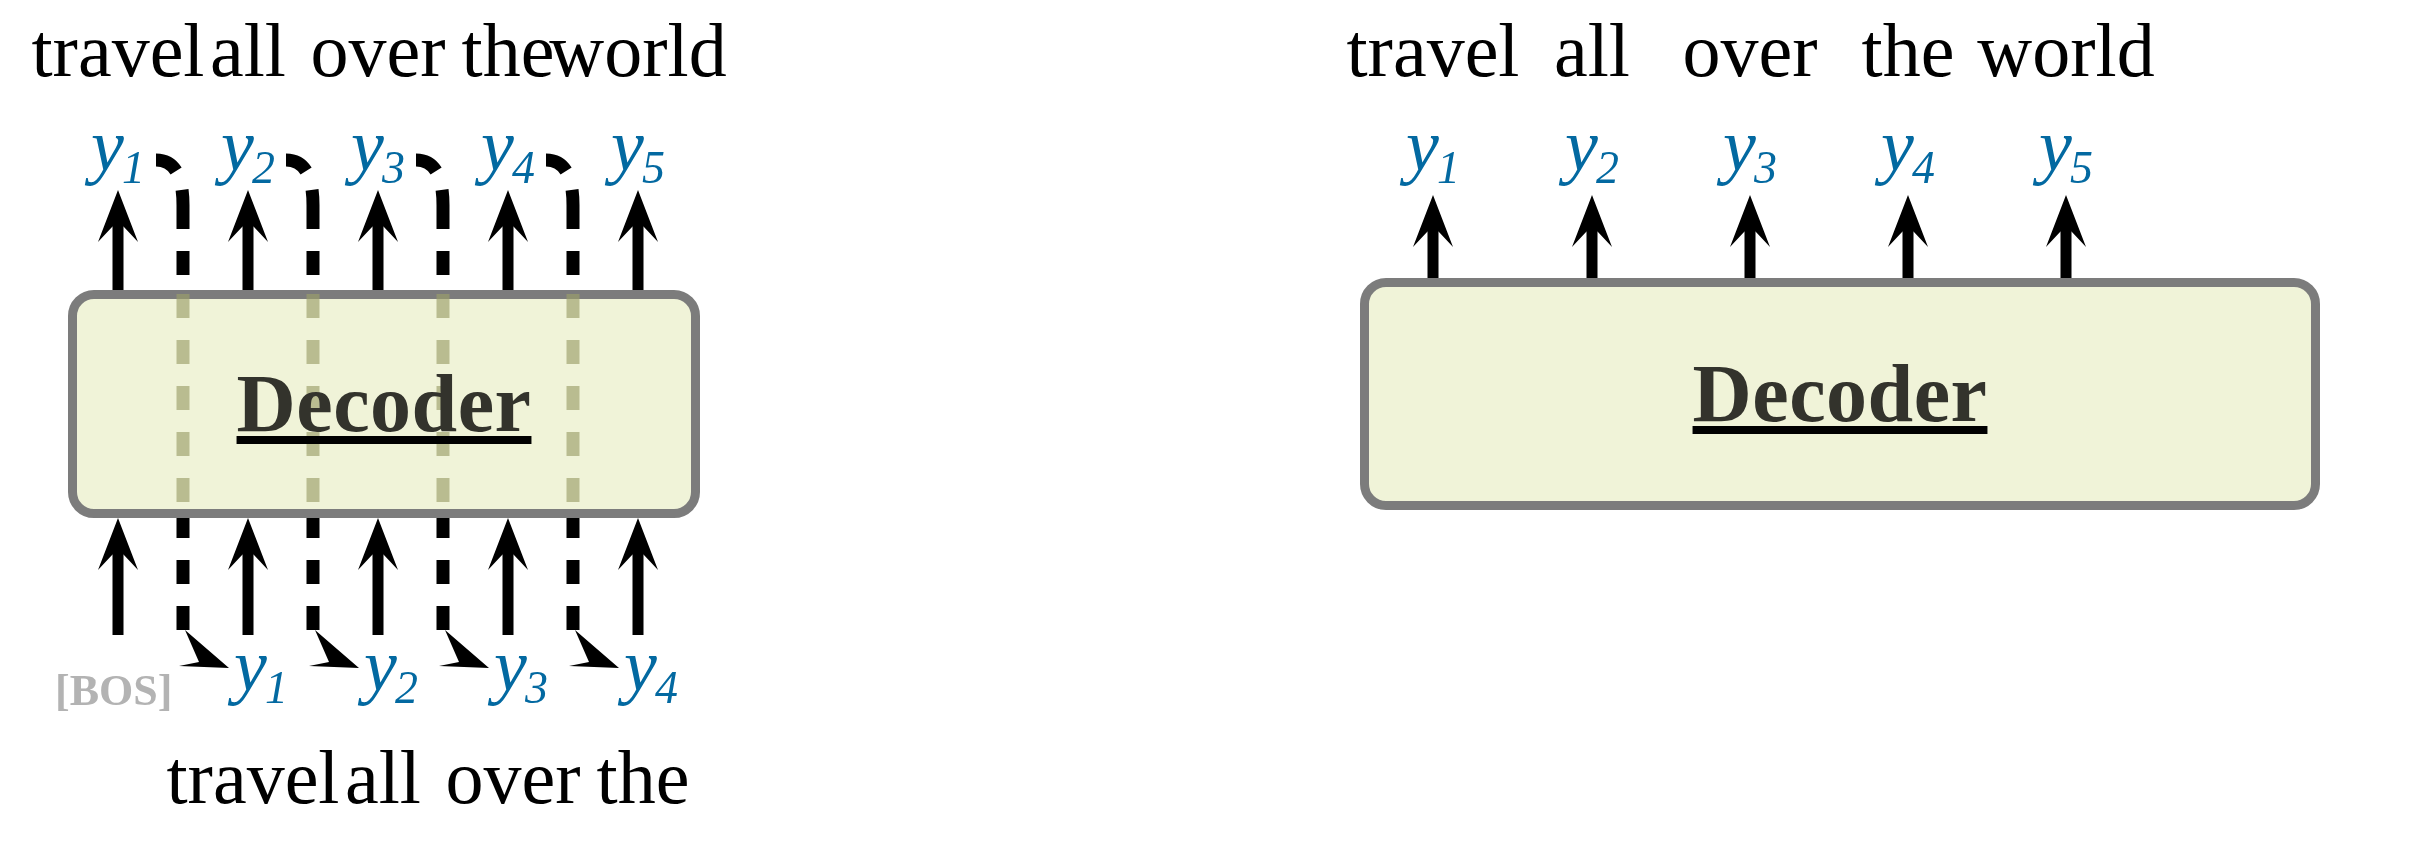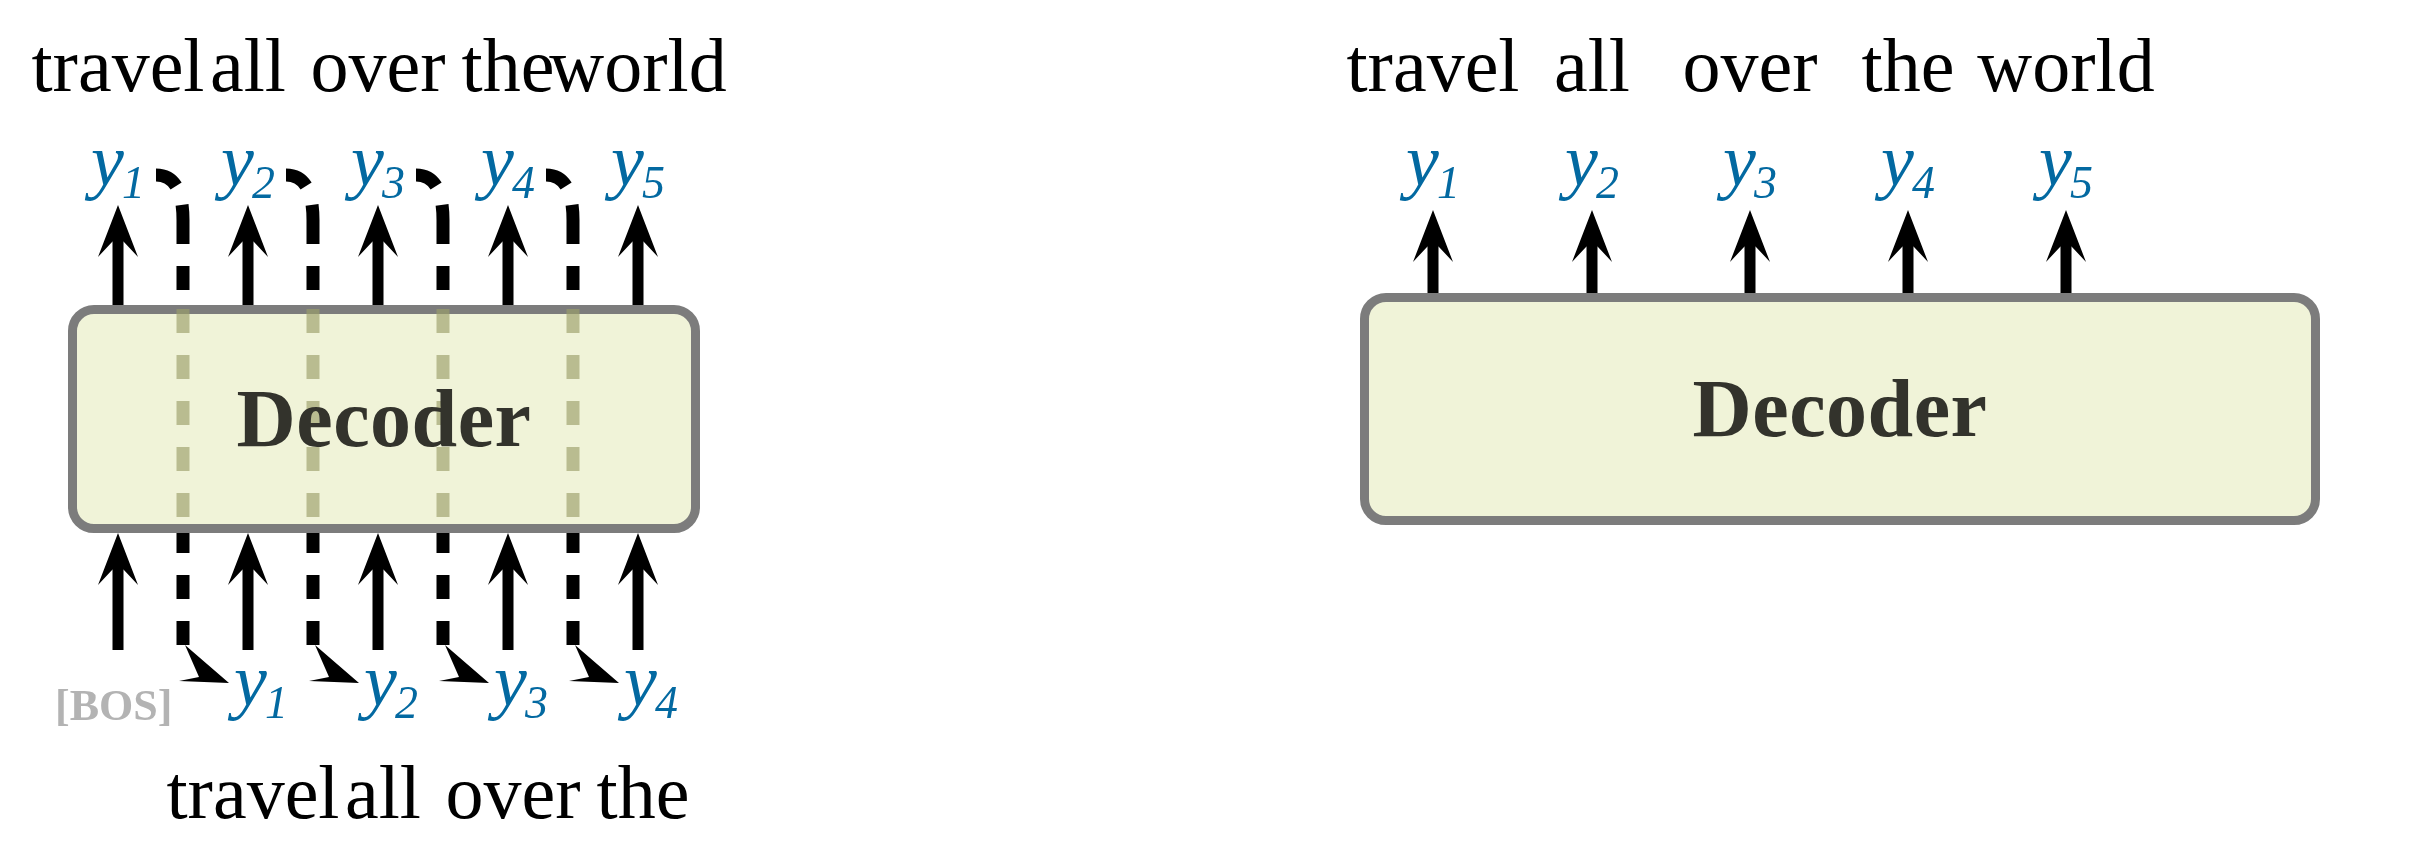--- a/index.html
+++ b/index.html
@@ -1,20 +1,20 @@
 <!DOCTYPE html>
 <html><head>
 <meta charset="utf-8">
 <style>
   html,body{margin:0;padding:0;background:#fff;}
   body{width:2416px;height:841px;overflow:hidden;
        font-family:"Liberation Serif","DejaVu Serif",serif;}
   #stage{position:relative;width:2416px;height:841px;background:#fff;}
 
-  .panel{position:absolute;top:15px;height:660px;}
+  .panel{position:absolute;top:0;height:660px;}
   #panel-left{left:0;width:1180px;}
   #panel-right{left:1180px;width:1236px;}
 
   
   .wordrow{position:absolute;display:flex;}
   .word{
     text-align:center;color:#000;
     font-size:76px;line-height:84px;
     font-family:"Liberation Serif","DejaVu Serif",serif;
     white-space:nowrap;
@@ -29,21 +29,21 @@
   .ytok sub{font-size:0.62em;font-style:italic;vertical-align:-0.28em;
             letter-spacing:0;margin-left:-0.04em;}
 
   
   .decoder{
     position:absolute;
     background:#f0f3d8;
     border:9px solid #7c7c7c;
     border-radius:26px;
     box-sizing:border-box;
-    display:flex;align-items:center;justify-content:center;
+    display:flex;align-items:center;justify-content:center;text-decoration:underline;
   }
   .decoder-label{
     color:#33332c;font-weight:bold;font-size:82px;line-height:84px;
     letter-spacing:.5px;
     font-family:"Liberation Serif","DejaVu Serif",serif;
     position:relative;z-index:3;
   }
 
   
   .uparrow{position:absolute;overflow:visible;}

